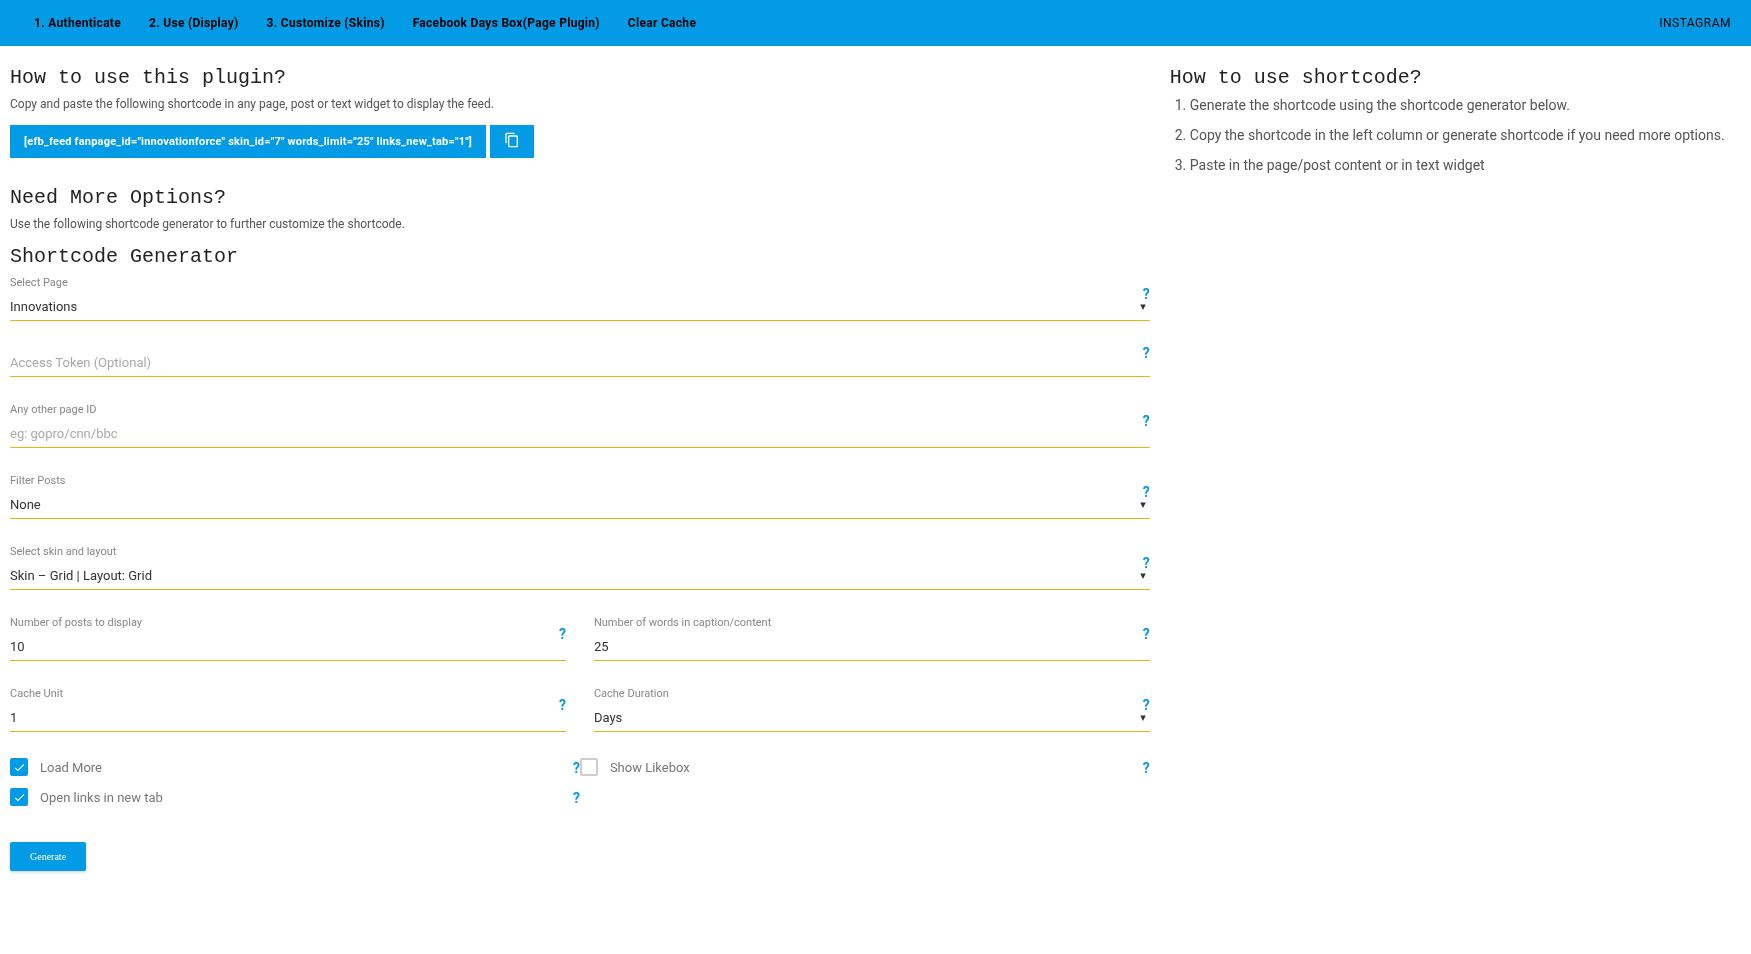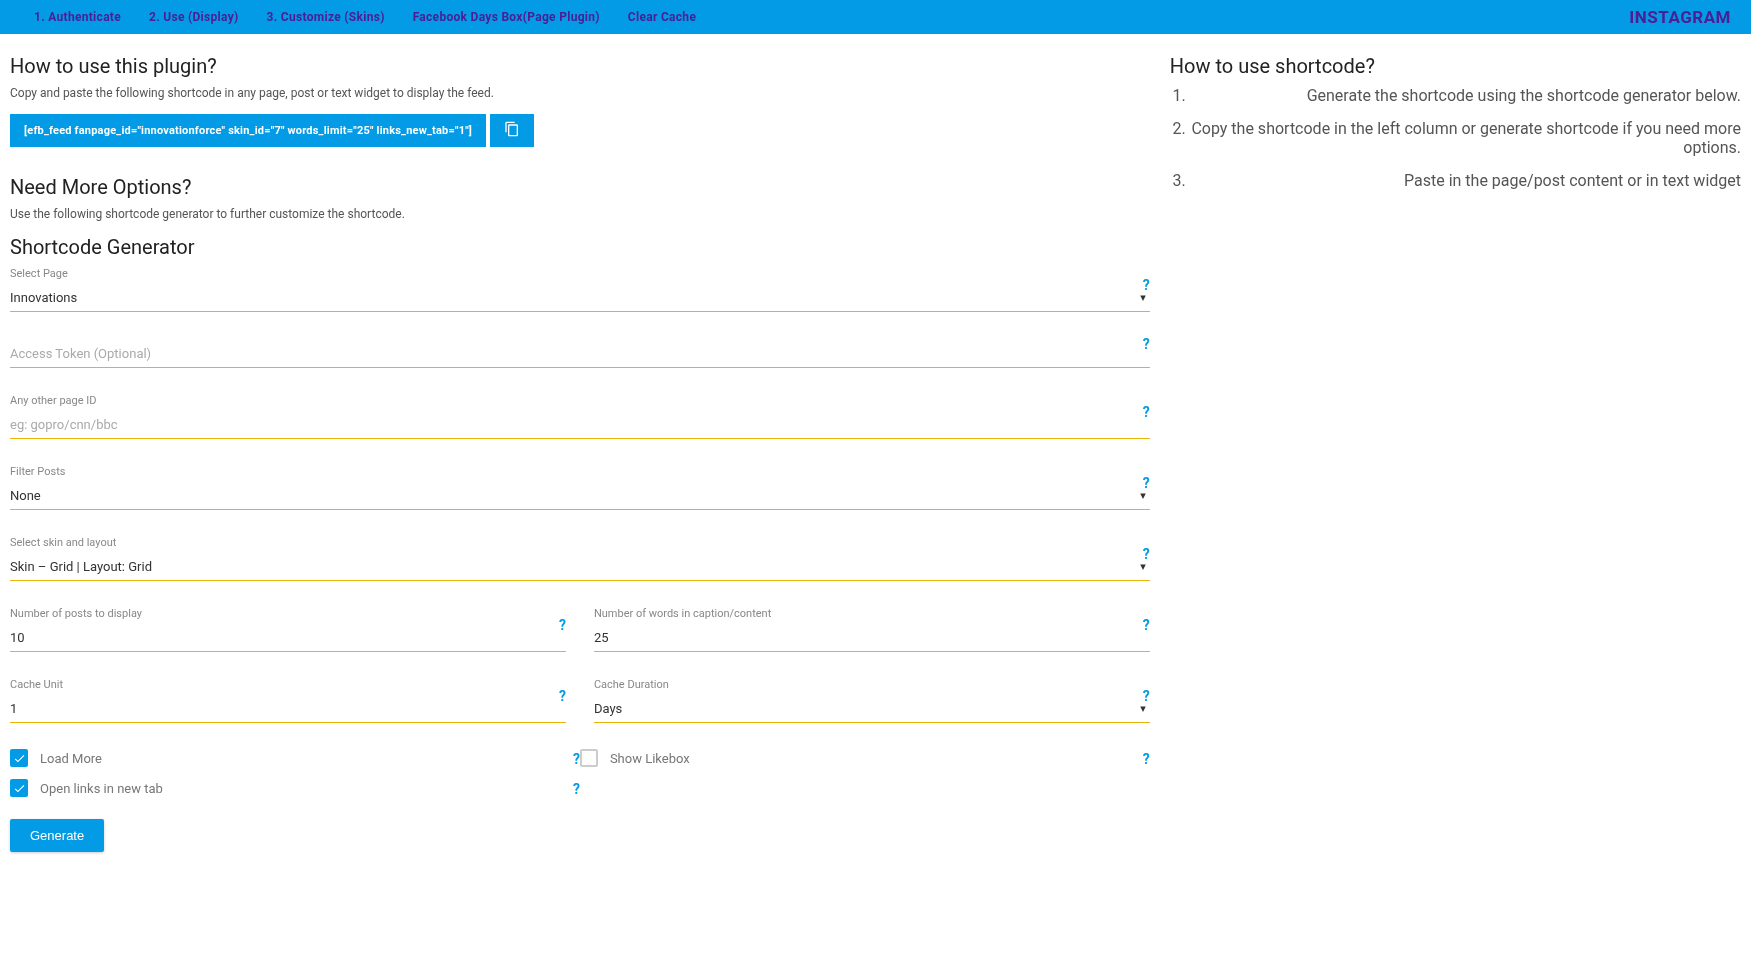--- a/index.html
+++ b/index.html
@@ -8,25 +8,25 @@
       padding: 0;
     }
     body {
       font-family: -apple-system, BlinkMacSystemFont, "Segoe UI", Roboto, Helvetica, Arial, sans-serif;
       font-size: 13px;
       color: #333;
       background: #fff;
     }
     .tab-bar {
       background: #039be5;
-      color: #4c1d95;
+      color: #000000;
       display: flex;
       align-items: center;
       padding: 7px 20px;
-      height: 34px;
+      height: 46px;
     }
     .tab-items {
       display: flex;
       align-items: center;
       flex: 1;
     }
     .tab-item {
       padding: 0 14px;
       height: 50px;
       display: flex;
@@ -41,41 +41,42 @@
     .tab-item.active::after {
       content: "";
       position: absolute;
       bottom: 0;
       left: 12px;
       right: 12px;
       height: 2px;
       background: #fff;
     }
     .tab-right {
-      font-size: 17px;
-      font-weight: 700;
+      font-size: 12px;
+      font-weight: 400;
       letter-spacing: 0.5px;
       cursor: pointer;
     }
     .content {
       display: flex;
       padding: 10px;
       gap: 20px;
     }
     .col-left {
       flex: 1 1 66%;
     }
     .col-right {
       flex: 0 0 33%;
     }
     h2 {
       font-size: 20px;
       font-weight: 400;
       color: #222;
       margin: 10px 0 8px 0;
+      font-family: Liberation Mono, monospace;
     }
     .desc {
       font-size: 12px;
       color: #555;
       margin-bottom: 14px;
     }
     .shortcode-box {
       display: inline-flex;
       align-items: stretch;
       margin-bottom: 18px;
@@ -101,24 +102,23 @@
     .copy-btn svg {
       width: 16px;
       height: 16px;
       fill: #fff;
     }
     ol.howto {
       list-style: decimal;
       padding-left: 20px;
     }
     ol.howto li {
-      font-size: 16px;
+      font-size: 14px;
       color: #555;
       margin: 8px 0 14px 0;
-      text-align: right;
     }
     .field {
       position: relative;
       margin-bottom: 26px;
     }
     .field-label {
       font-size: 11px;
       color: #888;
       display: block;
       margin-bottom: 2px;
@@ -212,24 +212,26 @@
     }
     .checkbox-left, .checkbox-right {
       flex: 1;
       position: relative;
     }
     .generate-btn {
       background: #039be5;
       color: #fff;
       border: none;
       padding: 9px 20px;
-      font-size: 13px;
+      font-size: 10px;
       cursor: pointer;
       border-radius: 2px;
       box-shadow: 0 1px 3px rgba(0,0,0,0.2);
+      margin-top: 14px;
+      font-family: Liberation Serif, serif;
     }
     .nolabel-field {
       position: relative;
       margin-bottom: 26px;
     }
   </style>
 </head>
 <body>
 
 <div class="tab-bar">

